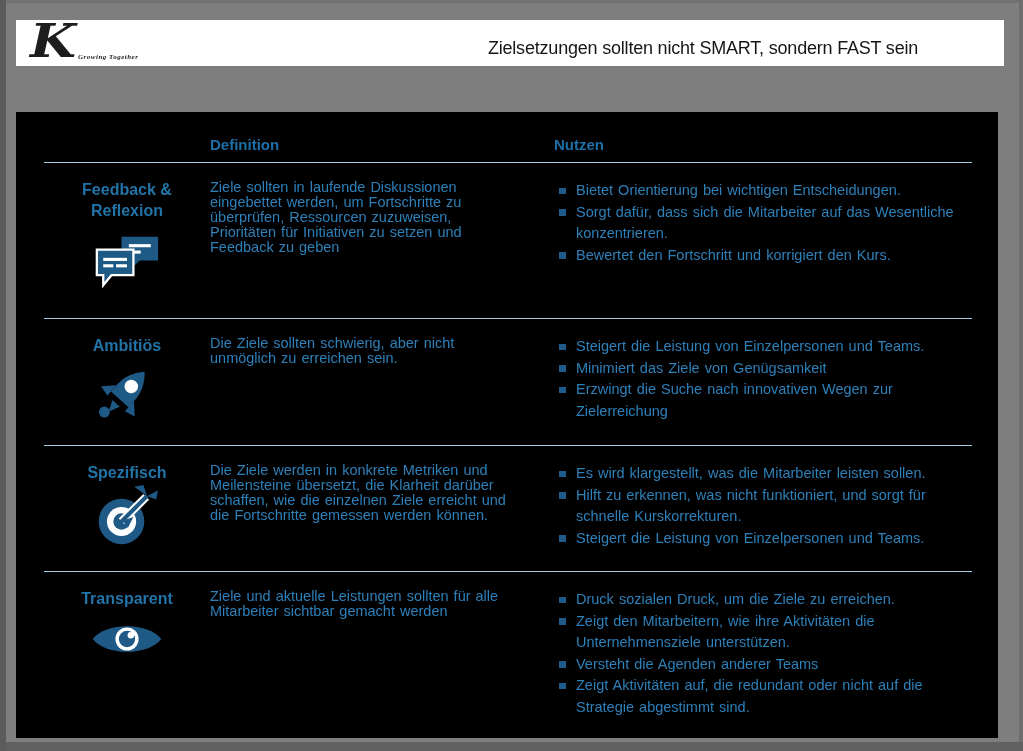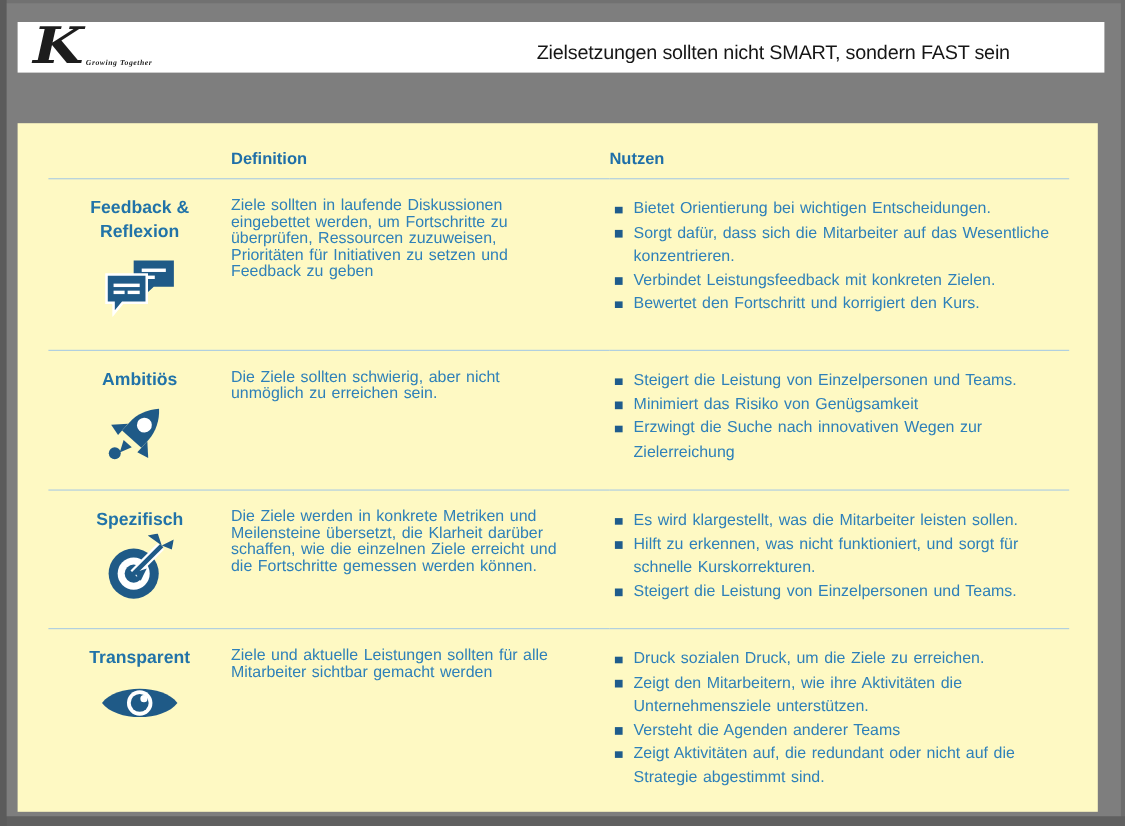--- a/index.html
+++ b/index.html
@@ -20,21 +20,21 @@
   .logo-tagline{
     position:absolute;left:56px;bottom:5px;font-family:Liberation Serif, serif;
     font-style:italic;font-weight:bold;font-size:7px;color:#222;letter-spacing:.5px;white-space:nowrap;
   }
   .slide-title{
     position:absolute;left:398px;right:12px;top:0;height:56px;
     display:flex;align-items:center;justify-content:center;
     font-size:18px;font-weight:normal;color:#161616;letter-spacing:-0.2px;white-space:nowrap;
   }
   
-  .panel{position:absolute;left:16px;top:112px;width:982px;height:626px;background:#fef9c3;}
+  .panel{position:absolute;left:16px;top:112px;width:982px;height:626px;background:#000000;}
   .grid{
     display:grid;width:100%;height:100%;
     grid-template-columns:166px 344px 1fr;
     grid-template-rows:51px 156px 127px 126px 1fr;
     padding:0 26px 0 28px;
   }
   .cell{min-width:0;}
   .hrule{border-bottom:1.5px solid #a9cbe3;}
   .colhead{
     display:flex;align-items:flex-end;padding-bottom:9px;
@@ -85,21 +85,21 @@
             <rect x="10" y="32" width="11" height="3.4" fill="#fff"></rect>
             <rect x="24" y="32" width="12" height="3.4" fill="#fff"></rect>
           </svg>
         </span>
       </div>
       <div class="cell hrule def">Ziele sollten in laufende Diskussionen eingebettet werden, um Fortschritte zu überprüfen, Ressourcen zuzuweisen, Prioritäten für Initiativen zu setzen und Feedback zu geben</div>
       <div class="cell hrule">
         <ul class="bullets">
           <li><span class="sq"></span><span>Bietet Orientierung bei wichtigen Entscheidungen.</span></li>
           <li><span class="sq"></span><span>Sorgt dafür, dass sich die Mitarbeiter auf das Wesentliche konzentrieren.</span></li>
-          <li><span class="sq"></span><span>Verbindet Leistungsfeedback mit konkreten Zielen.</span></li>
+          <li><span class="sq"></span></li>
           <li><span class="sq"></span><span>Bewertet den Fortschritt und korrigiert den Kurs.</span></li>
         </ul>
       </div>
 
       <div class="cell hrule rowlabel">
         <span>Ambitiös</span><br>
         <span class="icon-wrap" style="margin-top:8px">
           <svg viewBox="0 0 64 64" width="58" height="58">
             <g fill="#1f5a87" transform="rotate(42 32 30)">
               <path d="M32 1 C40 9 45 20 45 31 l0 11 h-26 l0 -11 C19 20 24 9 32 1 Z"></path>
@@ -109,21 +109,21 @@
               <path d="M26.5 48 L32 60 L37.5 48 Z"></path>
             </g>
             <circle fill="#1f5a87" cx="7" cy="53" r="6"></circle>
           </svg>
         </span>
       </div>
       <div class="cell hrule def">Die Ziele sollten schwierig, aber nicht unmöglich zu erreichen sein.</div>
       <div class="cell hrule">
         <ul class="bullets">
           <li><span class="sq"></span><span>Steigert die Leistung von Einzelpersonen und Teams.</span></li>
-          <li><span class="sq"></span><span>Minimiert das Risiko von Genügsamkeit</span></li>
+          <li><span class="sq"></span><span>Minimiert das Ziele von Genügsamkeit</span></li>
           <li><span class="sq"></span><span>Erzwingt die Suche nach innovativen Wegen zur Zielerreichung</span></li>
         </ul>
       </div>
 
       <div class="cell hrule rowlabel">
         <span>Spezifisch</span><br>
         <span class="icon-wrap" style="margin-top:2px">
           <svg viewBox="0 0 68 68" width="62" height="62">
             <circle cx="28" cy="40" r="25" fill="#1f5a87"></circle>
             <circle cx="28" cy="40" r="16" fill="#fff"></circle>

